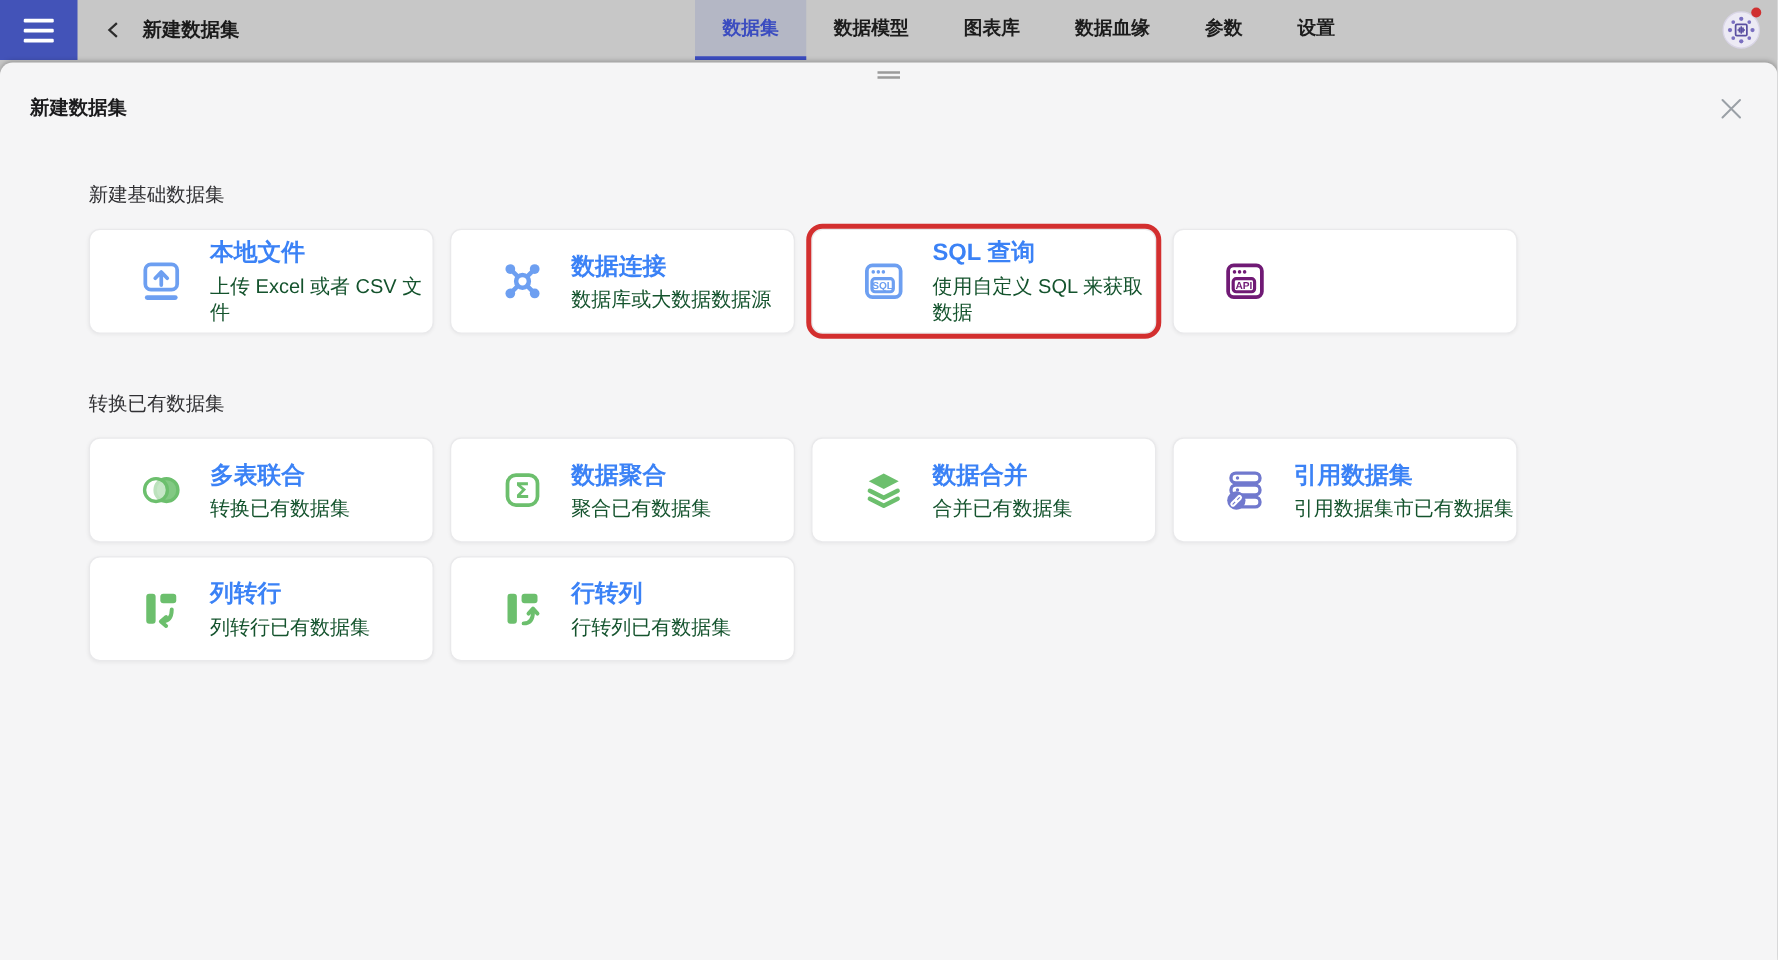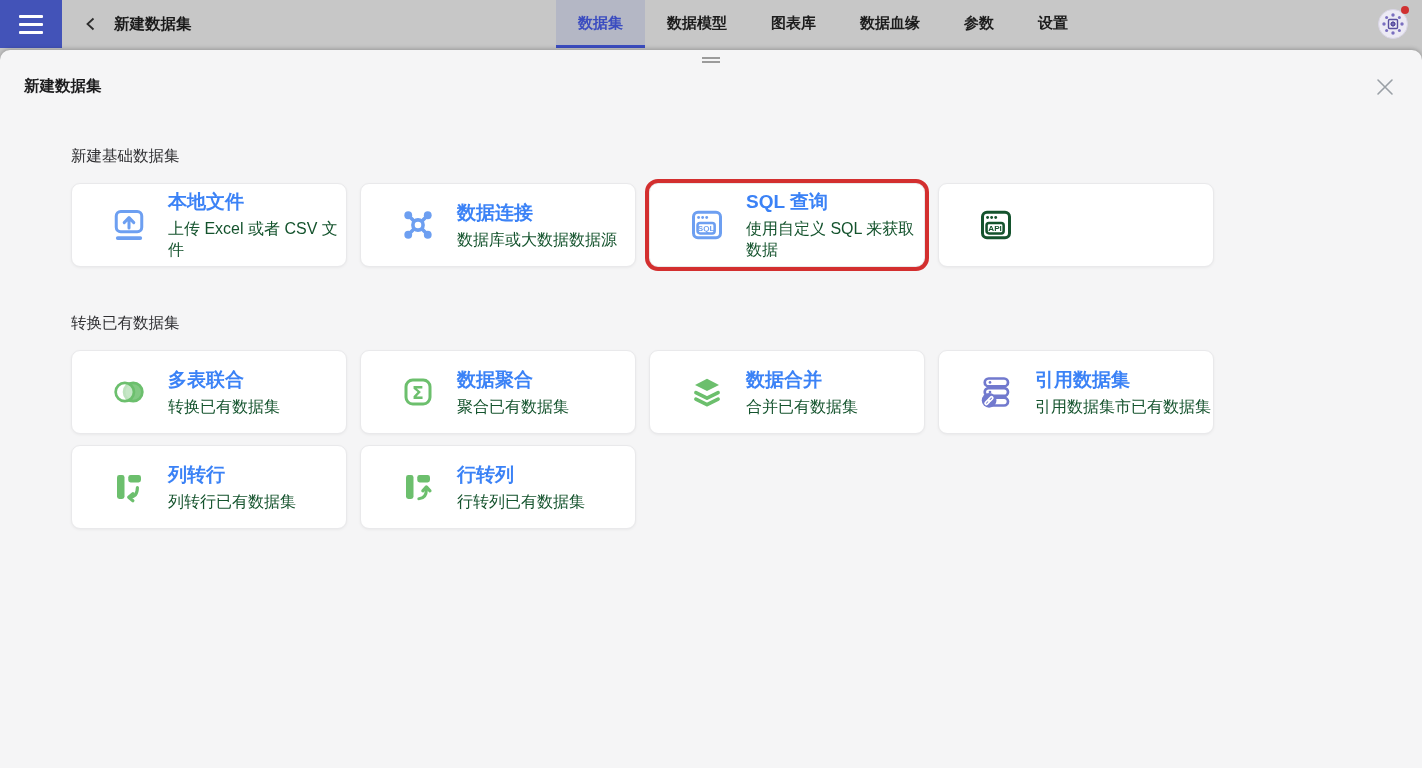--- a/index.html
+++ b/index.html
@@ -150,21 +150,21 @@
               <rect x="5.7" y="10.6" width="11.4" height="7" rx="1.6" fill="none" stroke="currentColor" stroke-width="1.7"></rect>
               <text x="11.4" y="16" font-size="5.4" font-weight="bold" text-anchor="middle" fill="currentColor" font-family="Liberation Sans,sans-serif">SQL</text>
             </svg>
           </div>
           <div class="txt">
             <div class="t">SQL 查询</div>
             <div class="s">使用自定义 SQL 来获取数据</div>
           </div>
         </div>
         <div class="card">
-          <div class="icon" style="color: #14532d;">
+          <div class="icon" style="color: #701a75;">
             <svg viewBox="0 0 24 24">
               <rect x="3" y="3.5" width="18" height="17" rx="3" fill="none" stroke="currentColor" stroke-width="2"></rect>
               <g fill="currentColor">
                 <circle cx="6.4" cy="7" r="0.95"></circle>
                 <circle cx="9.1" cy="7" r="0.95"></circle>
                 <circle cx="11.8" cy="7" r="0.95"></circle>
               </g>
               <rect x="5.7" y="10.6" width="11.4" height="7" rx="1.6" fill="none" stroke="currentColor" stroke-width="1.7"></rect>
               <text x="11.4" y="16" font-size="5.4" font-weight="bold" text-anchor="middle" fill="currentColor" font-family="Liberation Sans,sans-serif">API</text>
             </svg>

